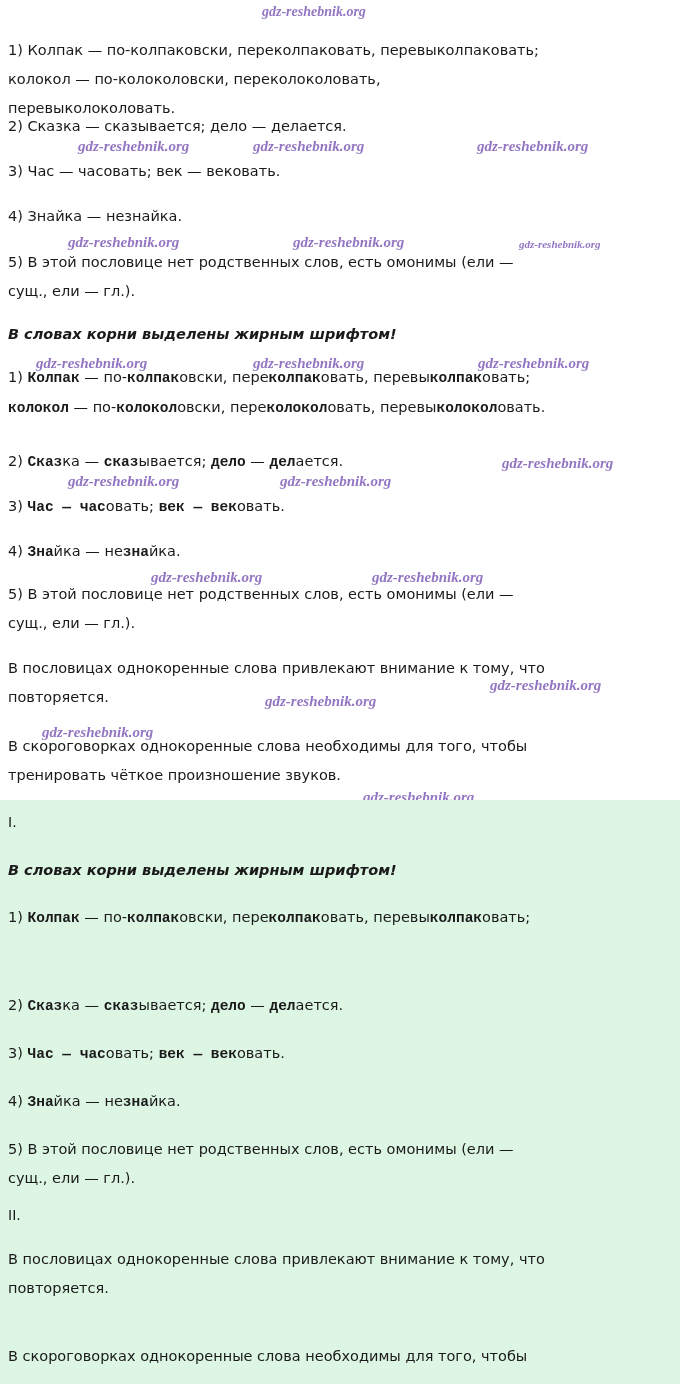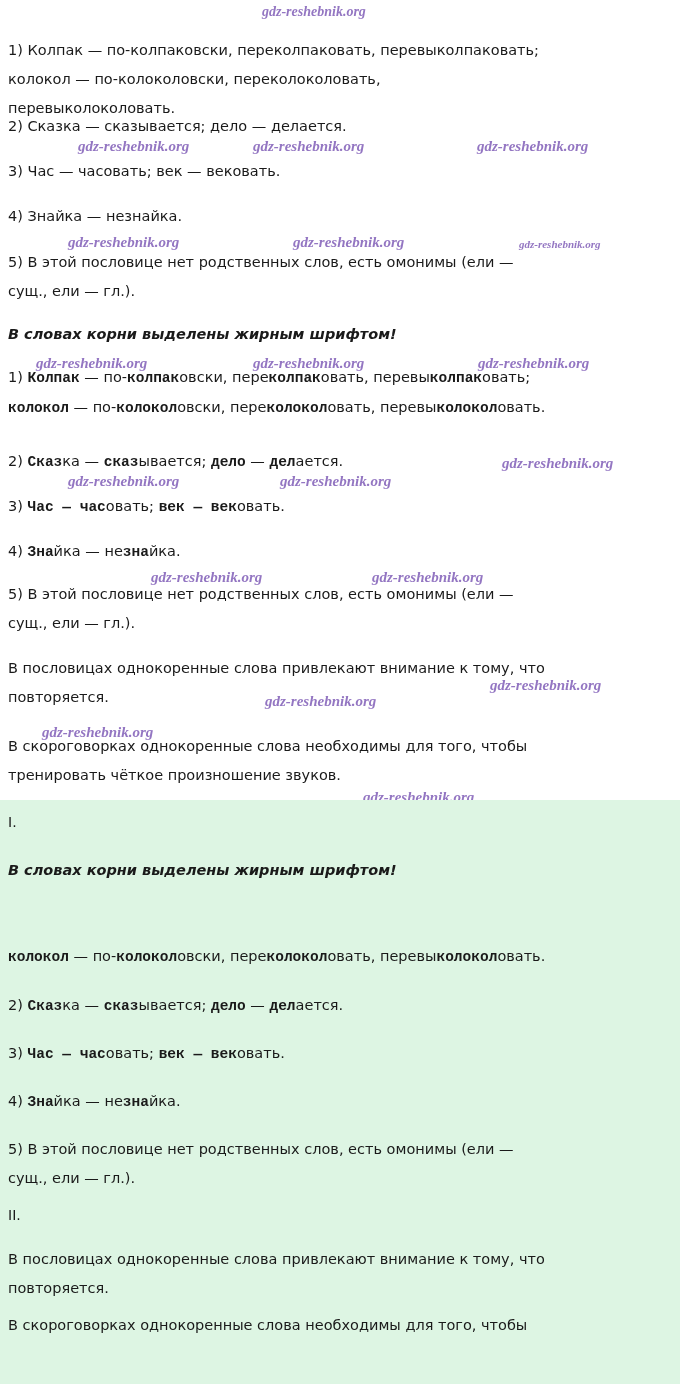--- a/index.html
+++ b/index.html
@@ -132,24 +132,24 @@
   </div>
 
   <div class="section-text" style="top:808px;">
     <p class="para roman">I.</p>
   </div>
 
   <div class="section-text" style="top:856px;">
     <p class="para italic-note">В словах корни выделены жирным шрифтом!</p>
   </div>
 
-
-  <div class="section-text" style="top:942px;">
-    <p class="para"><span><b>колокол</b><span> — по-</span><b>колокол</b><span>овски, пере</span><b>колокол</b><span>овать, перевы</span><b>колокол</b><span>овать.</span></span></p>
-  </div>
+  <div class="section-text" style="top:903px;">
+    <p class="para"><span>1) </span><span><b>Колпак</b><span> — по-</span><b>колпак</b><span>овски, пере</span><b>колпак</b><span>овать, перевы</span><b>колпак</b><span>овать;</span></span></p>
+  </div>
+
 
   <div class="section-text" style="top:991px;">
     <p class="para"><span>2) </span><span><b>Сказ</b><span>ка — </span><b>сказ</b><span>ывается; </span><b>дело</b><span> — </span><b>дел</b><span>ается.</span></span></p>
   </div>
 
   <div class="section-text" style="top:1039px;">
     <p class="para"><span>3) </span><span><b>Час — час</b><span>овать; </span><b>век — век</b><span>овать.</span></span></p>
   </div>
 
   <div class="section-text" style="top:1087px;">
@@ -161,21 +161,21 @@
   </div>
 
   <div class="section-text" style="top:1201px;">
     <p class="para roman">II.</p>
   </div>
 
   <div class="section-text" style="top:1245px;">
     <p class="para">В пословицах однокоренные слова привлекают внимание к тому, что повторяется.</p>
   </div>
 
-  <div class="section-text" style="top:1311px;">
+  <div class="section-text" style="top:1342px;">
     <p class="para">В скороговорках однокоренные слова необходимы для того, чтобы</p>
   </div>
 
   <div id="wm-layer">
       <div class="wm med" style="left: 262px; top: 4px; color: rgb(142, 111, 191);">gdz-reshebnik.org</div>
       <div class="wm big" style="left: 78px; top: 138px; color: rgb(142, 111, 191);">gdz-reshebnik.org</div>
       <div class="wm big" style="left: 253px; top: 138px; color: rgb(142, 111, 191);">gdz-reshebnik.org</div>
       <div class="wm big" style="left: 477px; top: 138px; color: rgb(142, 111, 191);">gdz-reshebnik.org</div>
       <div class="wm big" style="left: 68px; top: 234px; color: rgb(142, 111, 191);">gdz-reshebnik.org</div>
       <div class="wm big" style="left: 293px; top: 234px; color: rgb(142, 111, 191);">gdz-reshebnik.org</div>

